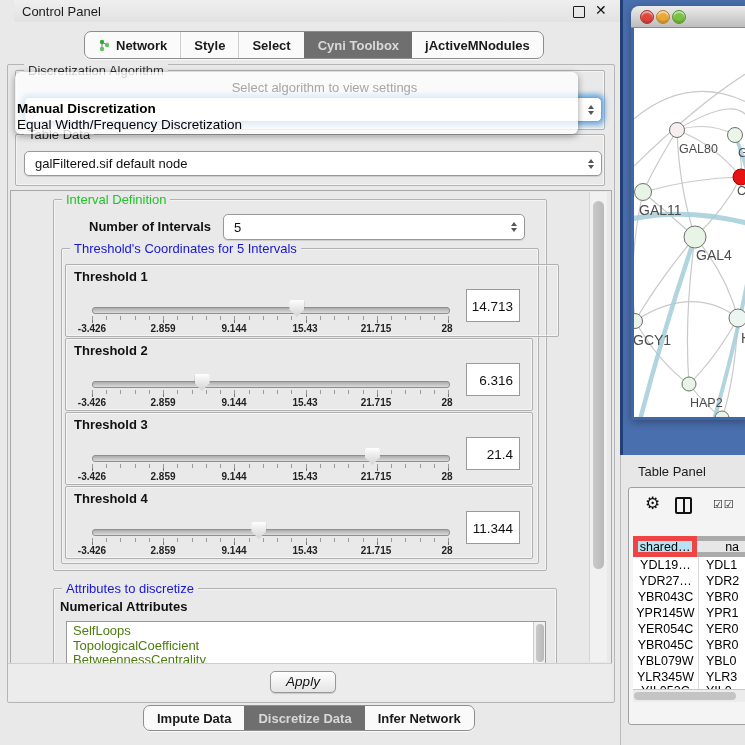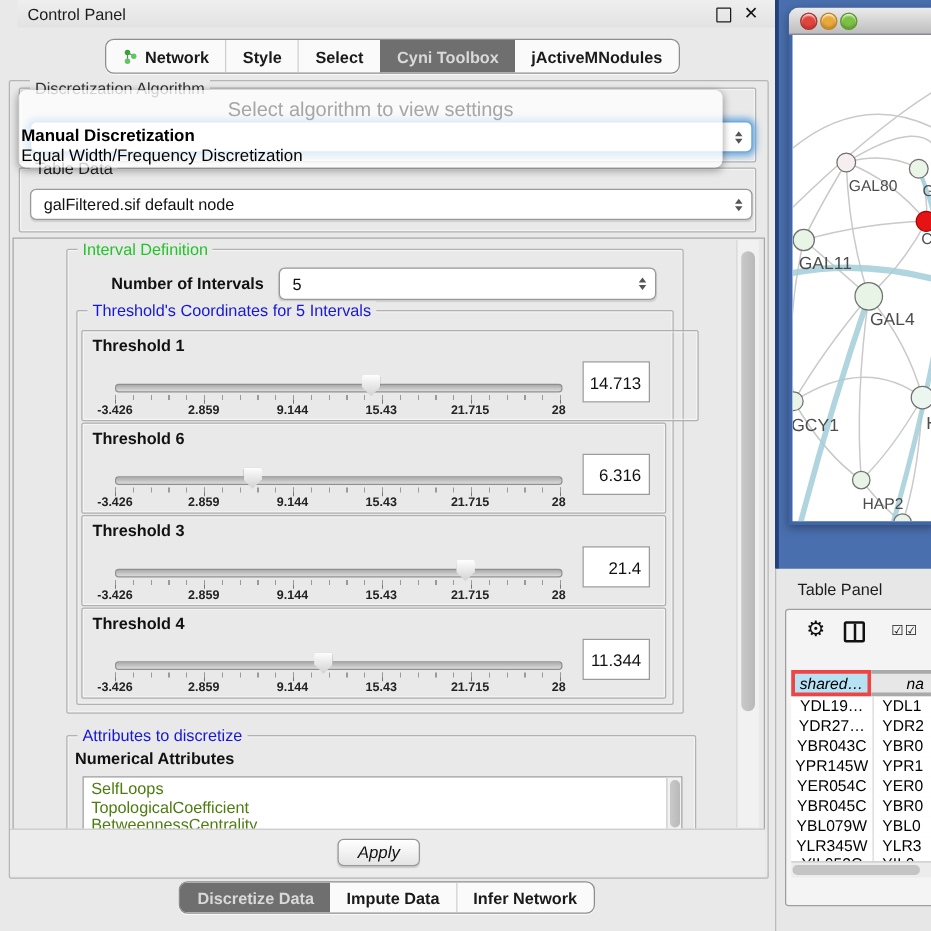--- a/index.html
+++ b/index.html
@@ -36,21 +36,21 @@
          box-shadow:0 1px 1px rgba(0,0,0,.12);}
   .spin{position:absolute;right:7px;top:50%;transform:translateY(-50%);display:flex;flex-direction:column;gap:2px;}
   .spin i{width:0;height:0;border-left:3.5px solid transparent;border-right:3.5px solid transparent;display:block;}
   .spin .up{border-bottom:4px solid #555;}
   .spin .dn{border-top:4px solid #555;}
   .combo.focus{border:1px solid #6fa8d6;box-shadow:0 0 5px 2.5px rgba(92,160,222,.85);}
 
   
   #algo-popup{left:15px;top:72px;width:563px;height:62px;background:rgba(255,255,255,.78);
               border-radius:6px;box-shadow:0 2px 7px rgba(0,0,0,.4);z-index:10;}
-  #algo-popup .hint{position:absolute;top:8px;left:0;width:100%;text-align:center;font-size:16px;color:#a6a6a6;}
+  #algo-popup .hint{position:absolute;top:8px;left:0;width:100%;text-align:center;font-size:13px;color:#a6a6a6;padding-left:28px;}
   #algo-popup .opt{position:absolute;left:2px;font-size:13.5px;color:#000;white-space:nowrap;}
   #algo-popup .opt.b{font-weight:700;top:29px;}
   #algo-popup .opt.r{top:45px;}
 
   
   #main-box{left:10px;top:190px;width:600px;height:472px;border:1px solid #a8a8a8;background:#e9e9e9;overflow:hidden;}
   #outer-box{left:7px;top:64px;width:606px;height:637px;border:1px solid #b5b5b5;border-radius:2px;}
 
   
   .thr-panel{position:absolute;left:54px;width:466px;height:71px;border:1px solid #b0b0b0;border-radius:2px;
@@ -96,21 +96,21 @@
   #tp-area .tp-title{position:absolute;left:17px;top:9px;font-size:13px;color:#1c1c1c;}
   #tp-box{position:absolute;left:7px;top:32px;width:119px;height:236px;background:#f4f4f4;border:1px solid #9f9f9f;
           border-radius:3px;overflow:hidden;}
   .gear{position:absolute;left:16px;top:7px;font-size:17px;color:#111;line-height:17px;}
   .splitcols{position:absolute;left:46px;top:9px;width:13px;height:13px;border:2px solid #111;border-radius:2px;}
   .splitcols:before{content:"";position:absolute;left:5.5px;top:0;width:2px;height:13px;background:#111;}
   .cbpair{position:absolute;left:84px;top:10px;font-size:11px;color:#111;letter-spacing:1px;font-family:"DejaVu Sans",sans-serif;}
 
   #tp-table{position:absolute;left:4px;top:48px;width:120px;}
   .hrow{display:flex;height:21px;}
-  .hcell{box-sizing:border-box;border:3px solid #ef4444;font-size:12.5px;display:flex;align-items:center;justify-content:center;font-style:italic;}
+  .hcell{box-sizing:border-box;border:5px solid #ef4444;font-size:12.5px;display:flex;align-items:center;justify-content:center;}
   .hcell.c1{width:74px;background:#b7e2f4;}
   .hcell.c2{width:60px;background:#e7e7e7;border-left:none;border-color:#aaa;justify-content:flex-start;padding-left:28px;}
   .trow{display:flex;height:16px;background:#fff;}
   .tcell{box-sizing:border-box;font-size:12.5px;color:#000000;display:flex;align-items:center;}
   .tcell.c1{width:74px;justify-content:center;border-right:1px solid #d8d8d8;}
   .tcell.c2{width:60px;padding-left:7px;}
   .hscroll{position:absolute;left:4px;top:201px;width:116px;height:12px;background:#ececec;border-top:1px solid #c7c7c7;}
   .hthumb{position:absolute;left:1px;top:2px;width:102px;height:8px;background:#c4c4c4;border-radius:5px;}
 
   svg text{font-family:"Liberation Sans","DejaVu Sans",sans-serif;}
@@ -210,21 +210,21 @@
         <span class="tlbl" style="left:-4px;">-3.426</span>
         <span class="tlbl" style="left:67px;">2.859</span>
         <span class="tlbl" style="left:138px;">9.144</span>
         <span class="tlbl" style="left:209px;">15.43</span>
         <span class="tlbl" style="left:280px;">21.715</span>
         <span class="tlbl" style="left:351px;">28</span>
         <div class="vbox">14.713</div>
       </div>
 
       <div class="thr-panel" style="top:147px;">
-        <span class="thr-title">Threshold 6</span>
+        <span class="thr-title">Threshold 2</span>
         <div class="track"></div>
         <div class="thumb" style="left: 128.549px;"></div>
         <div class="ticks-major"></div>
           <div class="ticks-minor"></div>
         <span class="tlbl" style="left:-4px;">-3.426</span>
         <span class="tlbl" style="left:67px;">2.859</span>
         <span class="tlbl" style="left:138px;">9.144</span>
         <span class="tlbl" style="left:209px;">15.43</span>
         <span class="tlbl" style="left:280px;">21.715</span>
         <span class="tlbl" style="left:351px;">28</span>
@@ -277,25 +277,25 @@
       <div class="vscroll" style="left:578px;top:1px;width:17px;height:470px;border-left:1px solid #d5d5d5;">
         <div class="vthumb" style="left:2.5px;top:9px;width:11px;height:368px;"></div>
       </div>
     </div>
 
     <div class="abs" style="left:8px;top:663px;width:604px;height:37px;background:#ececec;border-top:1px solid #cfcfcf;">
       <div class="mac-btn" style="left:262px;top:7px;width:64px;height:20px;line-height:20px;">Apply</div>
     </div>
 
     <div class="tabbar abs" style="left:143px;top:705px;height:24px;">
+      <div class="tab" style="padding:3px 13px;">
+          <span>Impute Data</span>
+        </div>
       <div class="tab sel" style="padding:3px 13px;">
           <span>Discretize Data</span>
-        </div>
-      <div class="tab" style="padding:3px 13px;">
-          <span>Impute Data</span>
         </div>
       <div class="tab" style="padding:3px 13px;">
           <span>Infer Network</span>
         </div>
     </div>
   </div>
 
   <div id="desktop" class="abs">
     <div id="net-window">
       <div id="net-titlebar">

